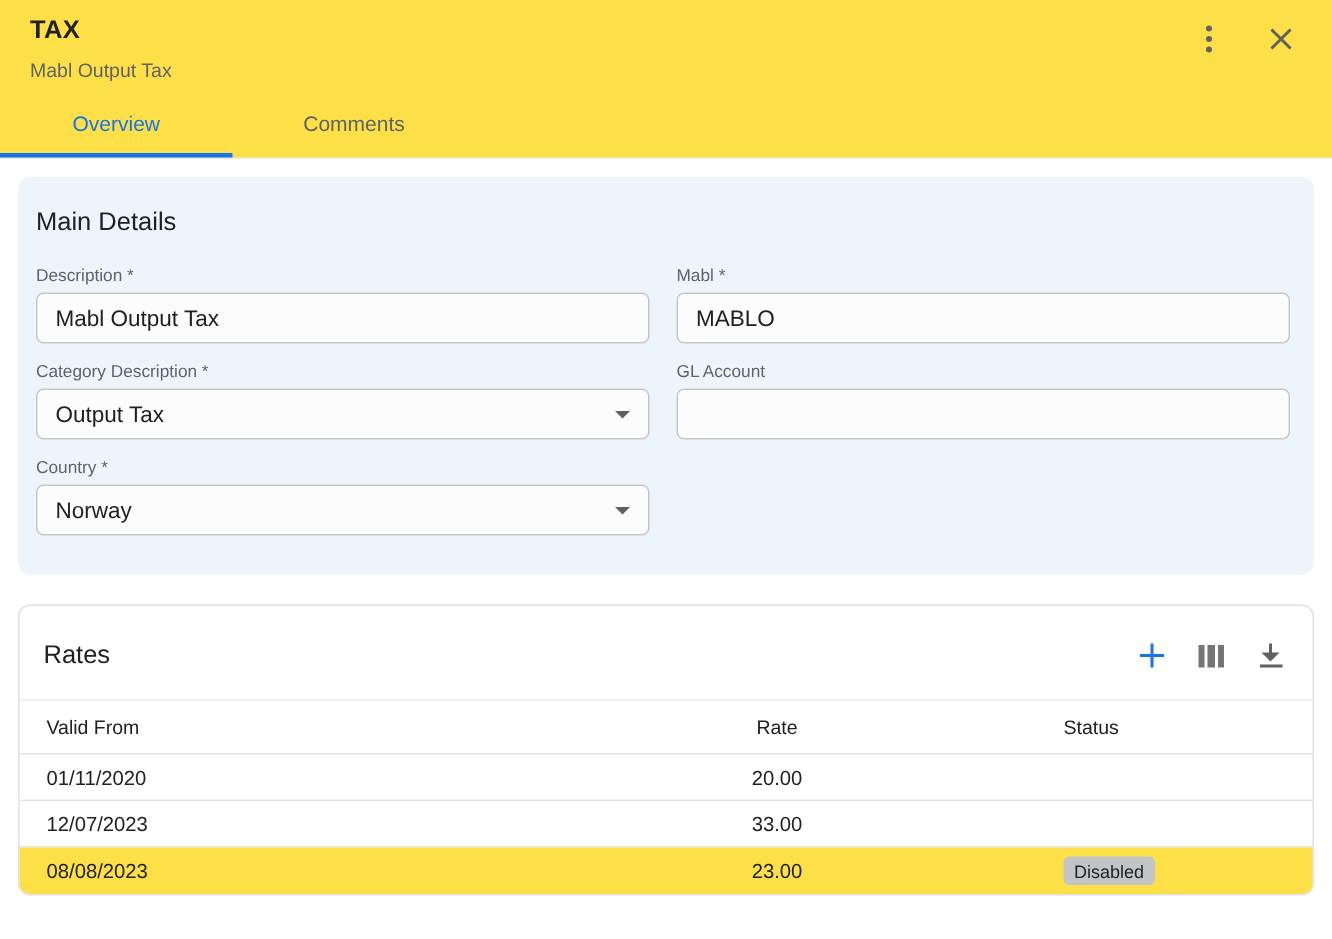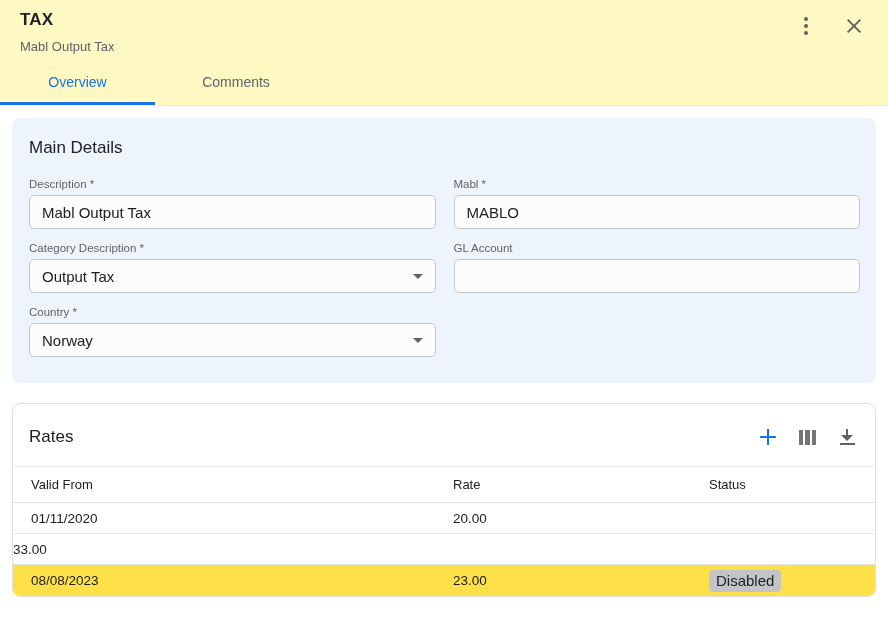--- a/index.html
+++ b/index.html
@@ -1,20 +1,20 @@
 <!DOCTYPE html>
 <html style="--accent: #1a73e8;"><head>
 <meta charset="utf-8">
 <style>
   * { margin: 0; padding: 0; box-sizing: border-box; }
   html, body { width: 888px; height: 626px; background: #ffffff;
     font-family: "Liberation Sans", sans-serif; color: #202124; overflow: hidden; }
 
   
-  .header { background: #fef9c3; height: 106px; position: relative; border-bottom: 1px solid #ececec; }
+  .header { background: #fde047; height: 106px; position: relative; border-bottom: 1px solid #ececec; }
   .header-titles { padding: 10px 0 0 20px; }
   .page-title { font-size: 17px; font-weight: bold; color: #212121; letter-spacing: .2px; }
   .page-subtitle { font-size: 13px; color: #5f6368; margin-top: 9px; }
   .header-actions { position: absolute; top: 14px; right: 22px; display: flex; align-items: center; gap: 24px; }
   .icon-btn { width: 24px; height: 24px; display: flex; align-items: center; justify-content: center; cursor: pointer; }
   .kebab { display: flex; flex-direction: column; gap: 3px; }
   .kebab i { width: 4px; height: 4px; border-radius: 50%; background: #616161; }
   .close-x { position: relative; width: 16px; height: 16px; }
   .close-x::before, .close-x::after { content: ""; position: absolute; left: -1px; top: 7px;
     width: 18px; height: 2px; background: #616161; }
@@ -24,21 +24,21 @@
   .tabs { position: absolute; bottom: 0; left: 0; display: flex; }
   .tab { height: 44px; display: flex; align-items: center; justify-content: center;
     font-size: 14px; color: #5f6368; cursor: pointer; }
   .tab-overview { width: 155px; color: var(--accent); border-bottom: 3px solid var(--accent); }
   .tab-comments { width: 162px; padding-bottom: 3px; text-align: center; }
 
   
   .card { margin: 0 12px; border-radius: 8px; }
   .card-title { font-size: 17px; color: #202124; }
 
-  .main-details { margin-top: 12px; background: #eef4fc; padding: 20px 16px 26px 17px; }
+  .main-details { margin-top: 12px; background: #eef4fc; padding: 20px 16px 26px 12px; }
   .form-grid { display: grid; grid-template-columns: 1fr 1fr; column-gap: 18px; row-gap: 13px; margin-top: 20px; }
   .field label { display: block; font-size: 11.5px; color: #5f6368; margin-bottom: 5px; }
   .control { width: 100%; height: 34px; background: #fcfcfd; border: 1px solid #c3c7cb;
     border-radius: 5px; font-size: 15px; color: #202124; padding: 0 12px;
     font-family: "Liberation Sans", sans-serif; }
   .select { display: flex; align-items: center; justify-content: space-between; cursor: pointer; }
   .select .caret { width: 0; height: 0; border-left: 5px solid transparent;
     border-right: 5px solid transparent; border-top: 5px solid #616161; }
 
   
@@ -56,25 +56,25 @@
   .dl-icon .head { position: absolute; left: 2.2px; top: 6px; width: 0; height: 0;
     border-left: 6px solid transparent; border-right: 6px solid transparent; border-top: 6px solid #616161; }
   .dl-icon .base { position: absolute; left: 0.5px; bottom: 0; width: 15px; height: 2.4px; background: #616161; }
 
   .rtable { margin-top: 16px; }
   .trow { display: grid; grid-template-columns: 1fr 130px 292px; align-items: center;
     border-bottom: 1px solid #e3e3e3; }
   .trow-head { height: 37px; border-top: 1px solid #ebebeb; font-weight: normal; font-size: 13px; color: #212121; }
   .trow-data { height: 31px; font-size: 13.5px; color: #202124; }
   .td-date { padding-left: 18px; }
-  .td-rate { text-align: left; }
+  .td-rate { text-align: center; }
   .td-status { padding-left: 126px; }
   .trow-data:last-child { border-bottom: none; border-radius: 0 0 7px 7px; }
   .trow-data.selected { background: #fde047; }
-  .badge { display: inline-block; background: #c2c5c7; color: #222; font-size: 15px;
+  .badge { display: inline-block; background: #c2c5c7; color: #222; font-size: 12px;
     padding: 2.5px 7px; border-radius: 4px; }
 </style>
 </head>
 <body>
 
 <div class="header">
   <div class="header-titles">
     <div class="page-title">TAX</div>
     <div class="page-subtitle">Mabl Output Tax</div>
   </div>
@@ -152,20 +152,21 @@
       <div class="td-rate">Rate</div>
       <div class="td-status">Status</div>
     </div>
     <div id="rows-container">
         <div class="trow trow-data">
     <div class="td-date">01/11/2020</div>
     <div class="td-rate">20.00</div>
     <div class="td-status"></div>
   </div>
         <div class="trow trow-data">
+    <div class="td-date">12/07/2023</div>
     <div class="td-rate">33.00</div>
     <div class="td-status"></div>
   </div>
         <div class="trow trow-data selected">
     <div class="td-date">08/08/2023</div>
     <div class="td-rate">23.00</div>
     <div class="td-status"><span class="badge">Disabled</span></div>
   </div>
       </div>
   </div>

